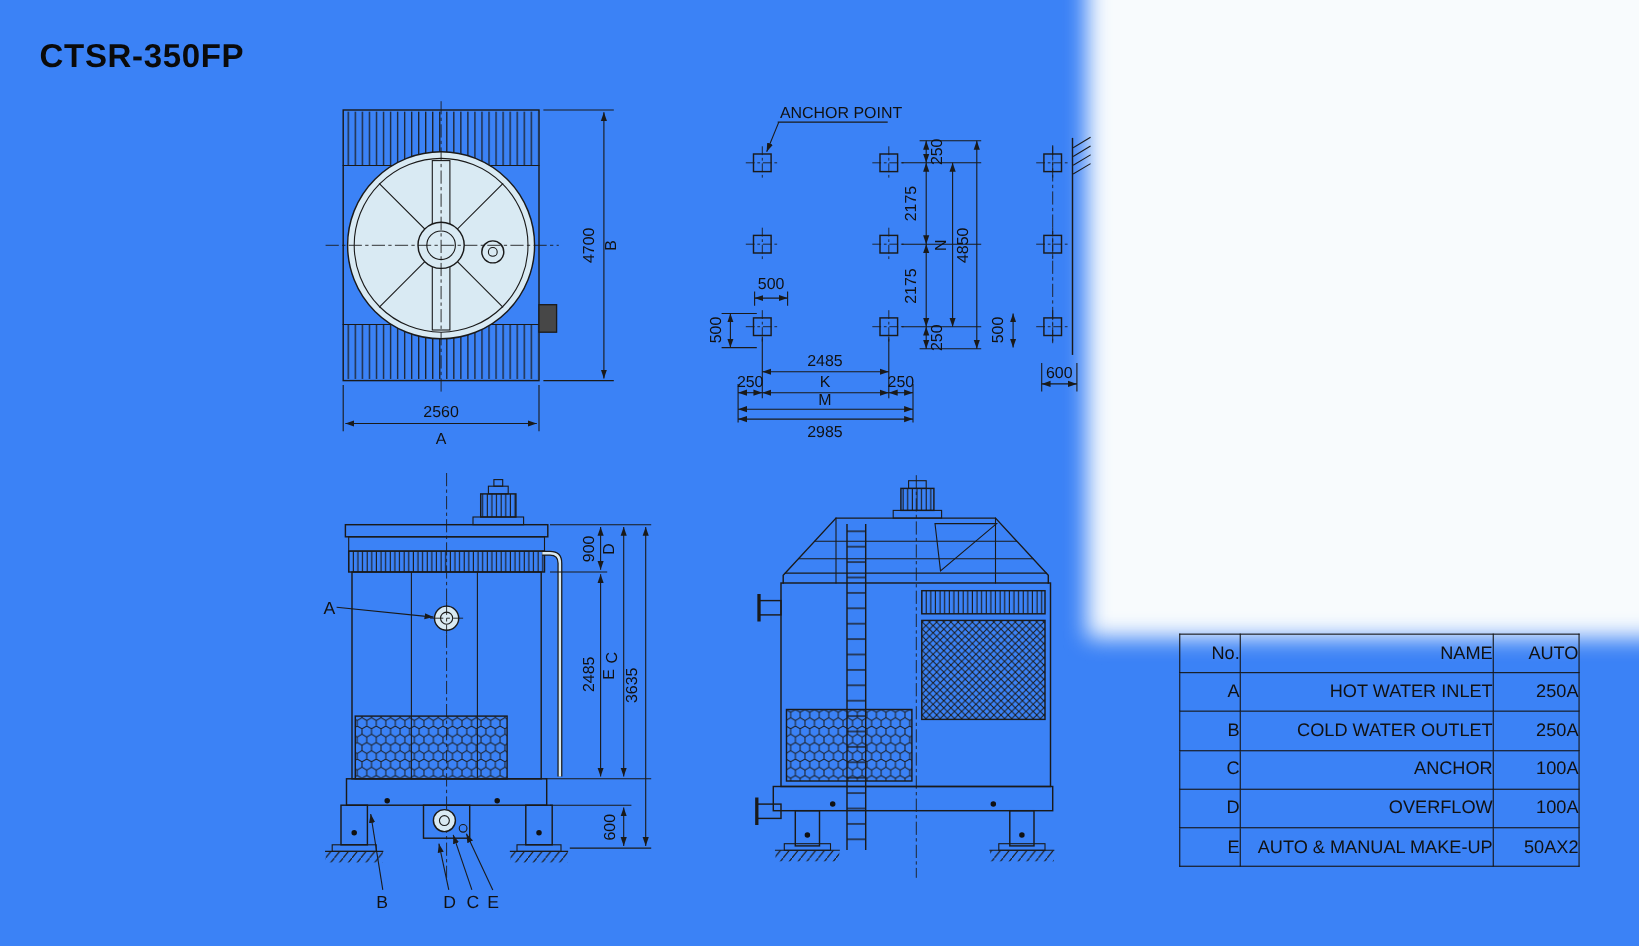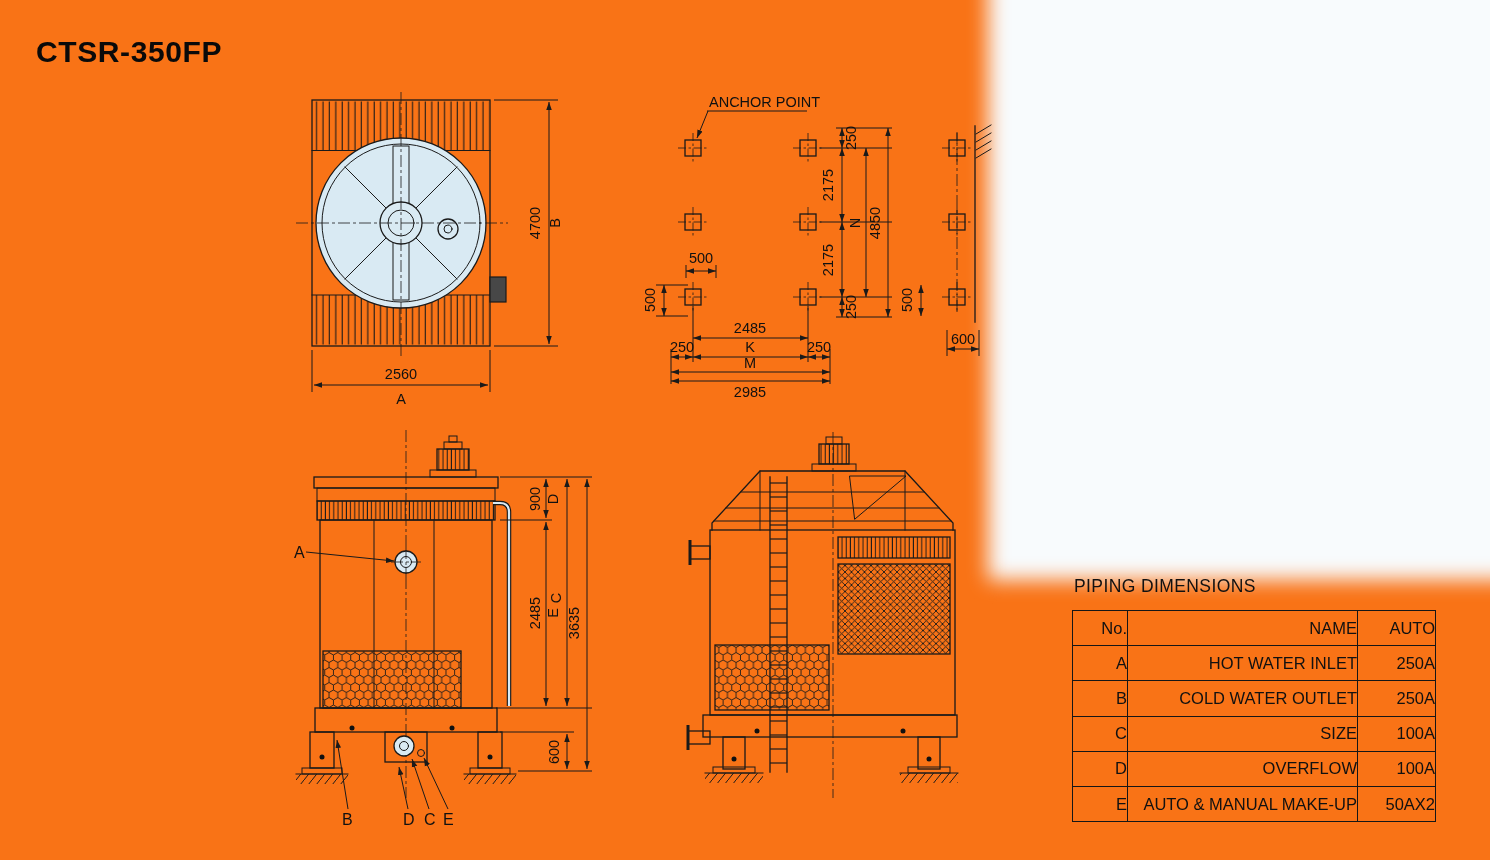--- a/index.html
+++ b/index.html
@@ -1,16 +1,16 @@
 <!DOCTYPE html>
 <html><head>
 <meta charset="utf-8">
 <style>
   html,body{margin:0;padding:0;background:#d9eaf3;}
-  .canvas{position:relative;width:1490px;height:860px;background:#f97316;overflow:hidden;
+  .canvas{position:relative;width:1490px;height:860px;background:#3b82f6;overflow:hidden;
           font-family:"Liberation Sans",sans-serif;}
   .paper-patch{position:absolute;left:988px;top:-30px;width:540px;height:610px;
                background:#f8fbfd;filter:blur(10px);}
   .models{position:absolute;left:36px;top:28px;font-weight:700;font-size:30px;
           color:#0a0a0a;letter-spacing:.6px;line-height:47px;}
   .drawing-svg{position:absolute;left:0;top:0;}
   svg .ln{stroke:#1a1a1a;stroke-width:1.3;fill:none;stroke-linecap:square;}
   svg .thin{stroke-width:1;}
   svg .cl{stroke:#1a1a1a;stroke-width:.8;fill:none;stroke-dasharray:12 3 3 3;}
   svg .dimln{stroke:#1a1a1a;stroke-width:1;fill:none;}
@@ -287,21 +287,20 @@
       <circle cx="734" cy="759" r="2.5" fill="#111"></circle>
       <circle cx="929" cy="759" r="2.5" fill="#111"></circle>
       <line class="ln thin" x1="705" y1="773" x2="763" y2="773"></line>
       <rect x="705" y="773" width="58" height="10" style="fill:url(#ghatch);stroke:none"></rect>
       <line class="ln thin" x1="900" y1="773" x2="958" y2="773"></line>
       <rect x="900" y="773" width="58" height="10" style="fill:url(#ghatch);stroke:none"></rect>
     </g>
   </svg>
 
   <div class="table-wrap">
-    <div class="table-title">PIPING DIMENSIONS</div>
     <table class="piping">
       <colgroup>
           <col style="width:55px">
           <col style="width:230px">
           <col style="width:78px">
         </colgroup>
       <tbody>
         <tr>
           <td>No.</td>
           <td>NAME</td>
@@ -312,21 +311,21 @@
           <td class="l">HOT WATER INLET</td>
           <td>250A</td>
         </tr>
         <tr>
           <td>B</td>
           <td class="l">COLD WATER OUTLET</td>
           <td>250A</td>
         </tr>
         <tr>
           <td>C</td>
-          <td class="l">SIZE</td>
+          <td class="l">ANCHOR</td>
           <td>100A</td>
         </tr>
         <tr>
           <td>D</td>
           <td class="l">OVERFLOW</td>
           <td>100A</td>
         </tr>
         <tr>
           <td>E</td>
           <td class="l">AUTO &amp; MANUAL MAKE-UP</td>

